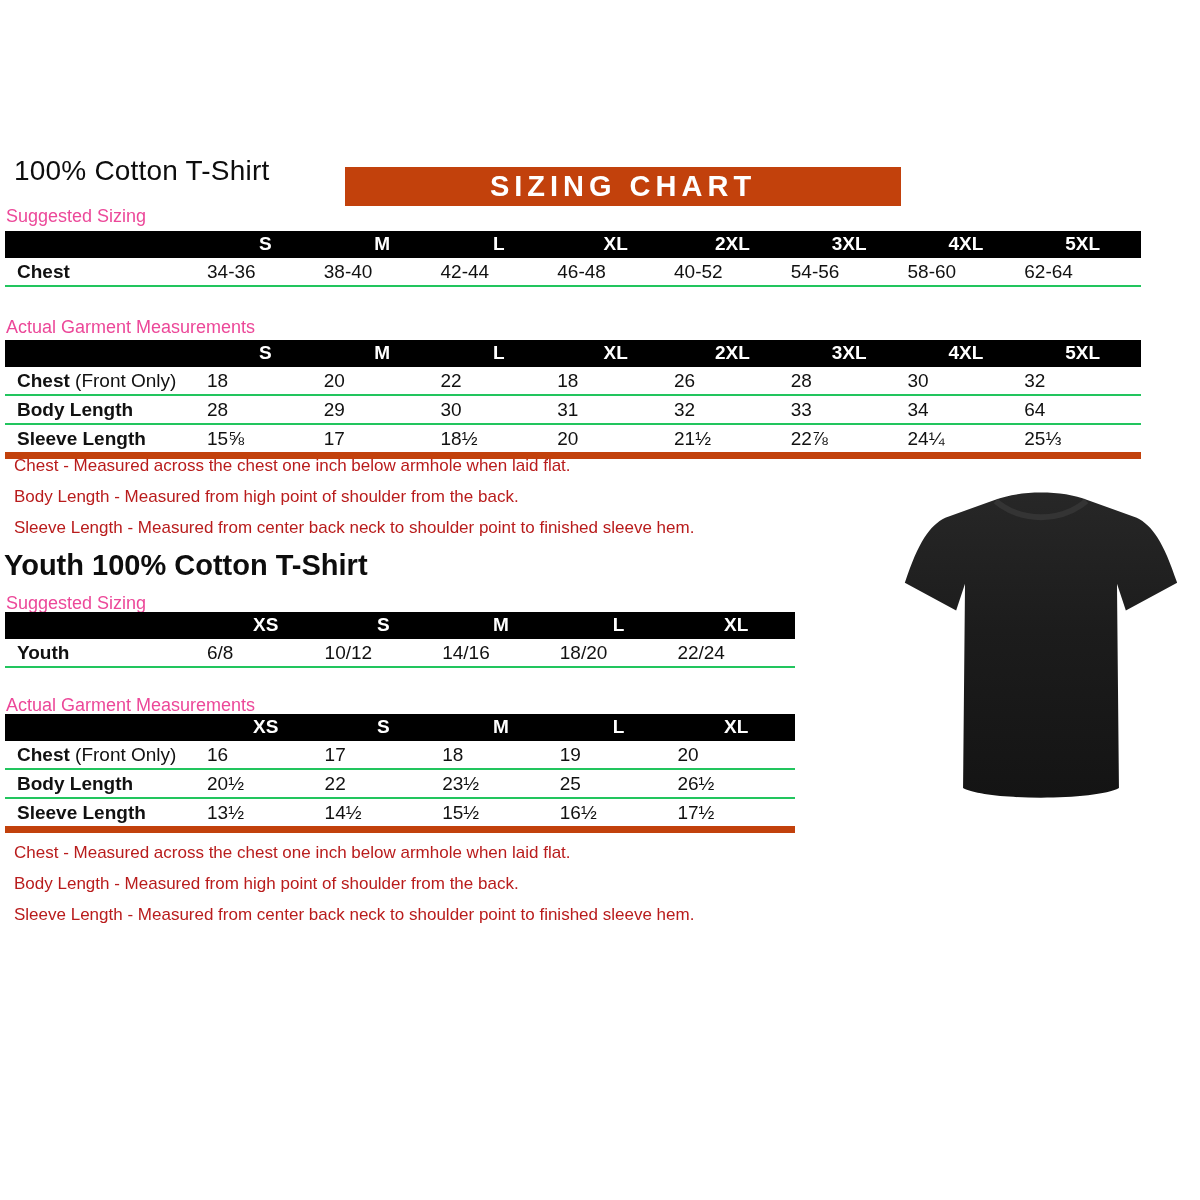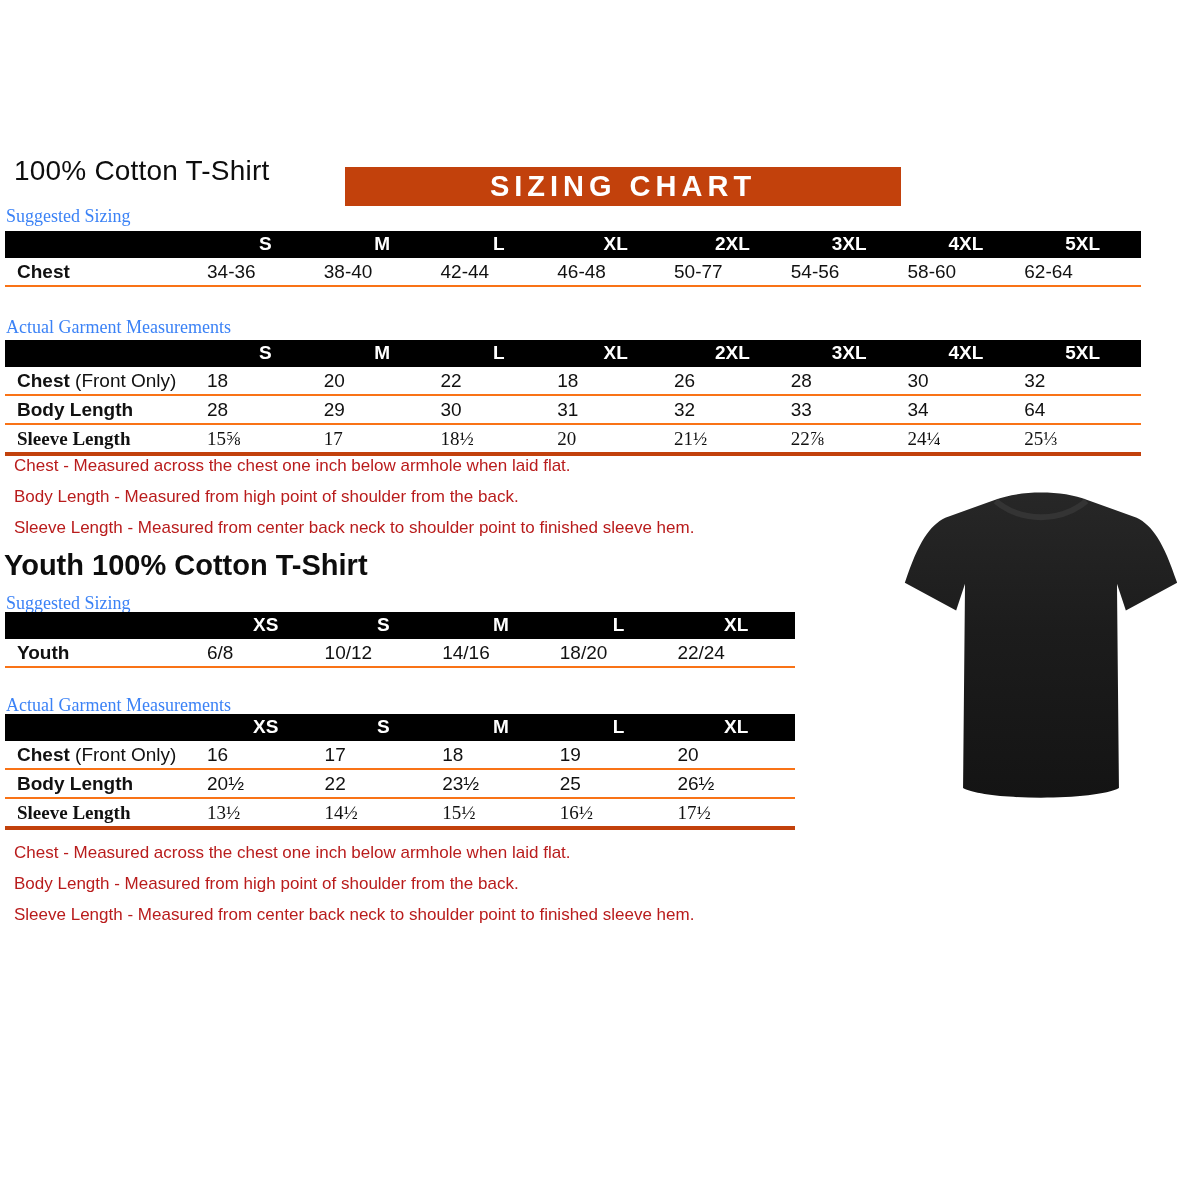--- a/index.html
+++ b/index.html
@@ -8,31 +8,31 @@
     background:#ffffff;color:#0b0b0b;
     font-family:"Liberation Sans","DejaVu Sans",sans-serif;
   }
   .abs{position:absolute;}
   .main-title{font-size:28px;font-weight:500;letter-spacing:.2px;color:#0d0d0d;}
   .youth-title{font-size:29px;font-weight:bold;color:#0d0d0d;}
   .banner{
     background:#c2410c;color:#fff;display:flex;align-items:center;justify-content:center;
     font-weight:bold;font-size:29px;letter-spacing:5px;
   }
-  .section-label{font-size:18px;color:#3b82f6;font-family:Liberation Serif, serif;}
+  .section-label{font-size:18px;color:#ec4899;}
   .size-table{border-collapse:collapse;table-layout:fixed;}
   .size-table th{
     background:#000;color:#fff;font-size:19px;font-weight:bold;
     text-align:center;padding:2px 0 3px;
   }
   .size-table td{font-size:19px;text-align:left;padding:3px 0 2px;color:#111;}
   .size-table .label-col{width:190px;text-align:left;padding-left:12px;}
   .size-table td.label-col b{font-weight:bold;}
-  .size-table tbody tr{border-bottom:2px solid #f97316;}
-  .size-table.heavy-end tbody tr:last-child{border-bottom:4px solid #c2410c;font-family:Liberation Serif, serif;}
+  .size-table tbody tr{border-bottom:2px solid #22c55e;}
+  .size-table.heavy-end tbody tr:last-child{border-bottom:7px solid #c2410c;}
   .note-line{font-size:17px;margin-bottom:11px;color:#b91c1c;}
 </style>
 </head>
 <body>
 
 <div class="abs main-title" style="left:14px;top:155px">100% Cotton T-Shirt</div>
 
 <div class="abs banner" style="left:345px;top:167px;width:556px;height:39px">SIZING CHART</div>
 
 <div class="abs section-label" style="left:6px;top:206px">Suggested Sizing</div>
@@ -51,21 +51,21 @@
         <th>5XL</th>
       </tr>
     </thead>
     <tbody>
       <tr>
         <td class="label-col"><b>Chest</b></td>
         <td>34-36</td>
         <td>38-40</td>
         <td>42-44</td>
         <td>46-48</td>
-        <td>50-77</td>
+        <td>40-52</td>
         <td>54-56</td>
         <td>58-60</td>
         <td>62-64</td>
       </tr>
     </tbody>
   </table>
 
 <div class="abs section-label" style="left:6px;top:317px">Actual Garment Measurements</div>
 
 <table class="abs size-table heavy-end" style="left:5px;top:340px;width:1136px">

